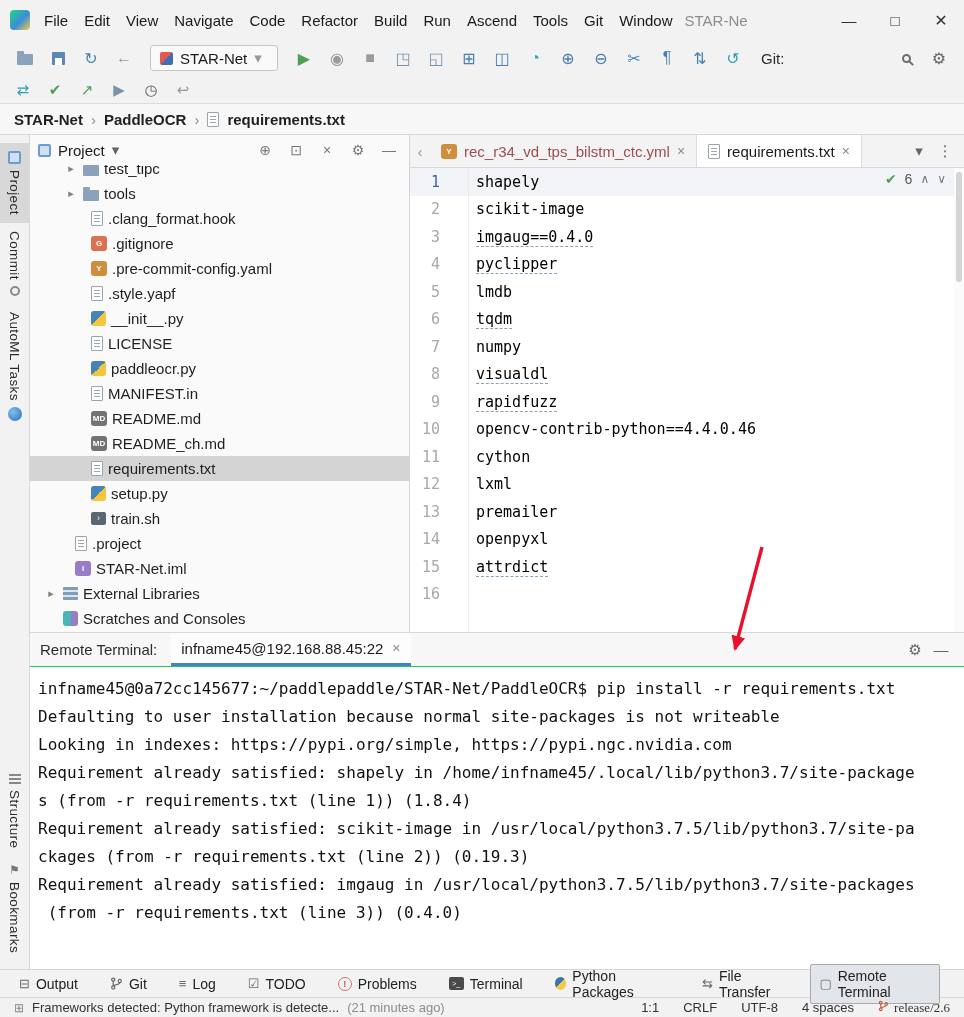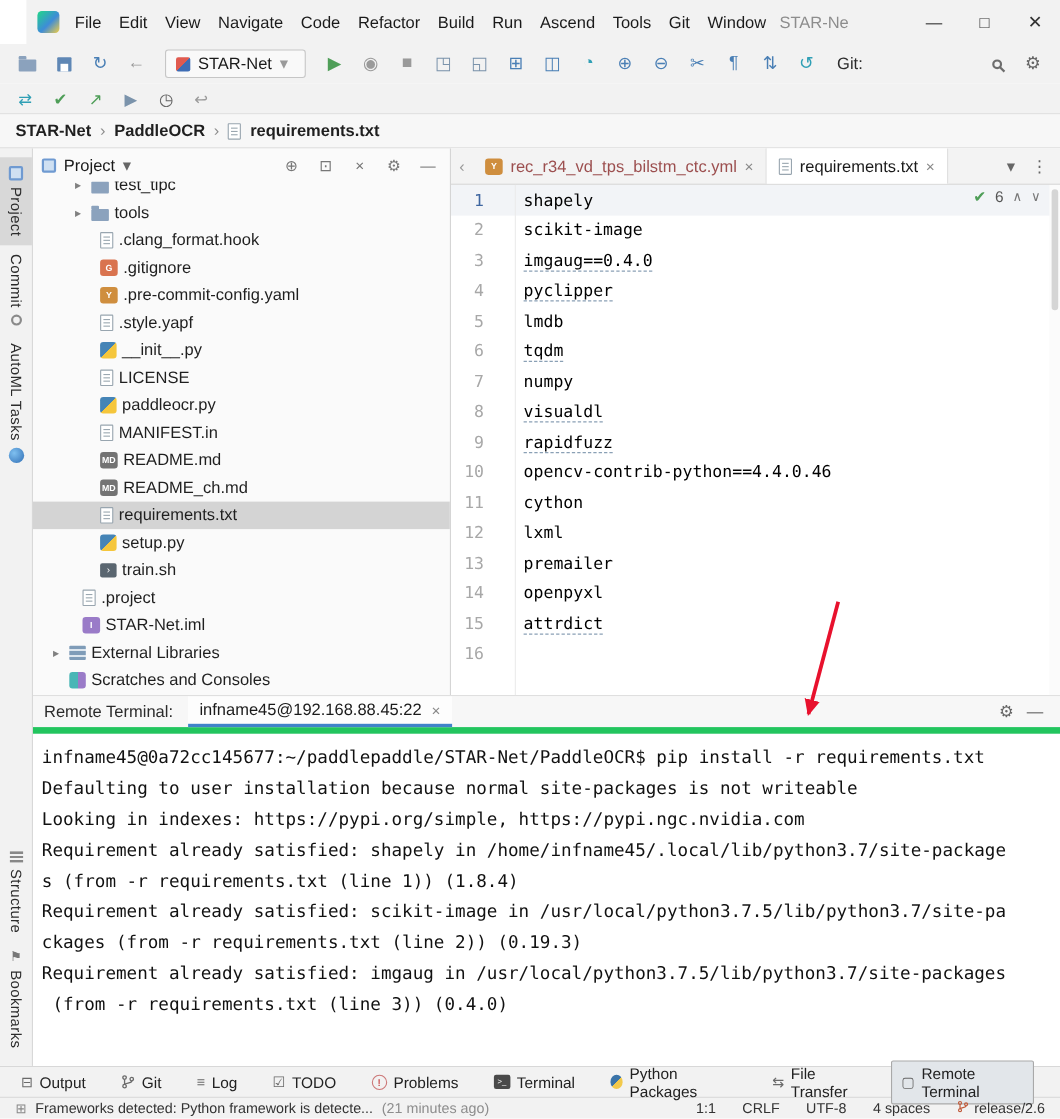--- a/index.html
+++ b/index.html
@@ -2,21 +2,21 @@
 <html><head>
 <meta charset="utf-8">
 <style>
   *{box-sizing:border-box;margin:0;padding:0;}
   html,body{width:964px;height:1017px;overflow:hidden;}
   body{font-family:"Liberation Sans",sans-serif;background:#fff;color:#1a1a1a;position:relative;font-size:15px;}
   .flex-sp{flex:1;}
   .flex-sp-v{flex:1;}
 
   
-  .menubar{height:40px;background:#f2f2f2;display:flex;align-items:center;padding-left:10px;margin-left:24px;}
+  .menubar{height:40px;background:#f2f2f2;display:flex;align-items:center;padding-left:10px;}
   .logo{width:20px;height:20px;border-radius:4px;background:linear-gradient(135deg,#21d789,#3e8cd8 55%,#f3ce44);margin-right:6px;flex:none;}
   .menu-item{padding:5px 8px;cursor:default;}
   .win-title{color:#8d8d8d;margin-left:4px;white-space:nowrap;}
   .win-btn{width:46px;height:40px;display:flex;align-items:center;justify-content:center;font-size:15px;color:#333;}
   .win-btn.close{font-size:16px;}
 
   
   .toolbar{height:36px;background:#f2f2f2;display:flex;align-items:center;padding:0 10px;gap:3px;}
   .tico{width:30px;height:26px;display:flex;align-items:center;justify-content:center;font-size:16px;border-radius:3px;}
   .c-blue{color:#4a7fb5;} .c-green{color:#4f9e58;} .c-gray{color:#9a9a9a;}
@@ -92,40 +92,40 @@
   .cl.cur .ln{color:#3f66a0;}
   .cl .ct{padding-left:22px;color:#000;white-space:pre;}
   .cl .ct.u{text-decoration:underline dashed #8aa0b5 1px;text-underline-offset:4px;}
   .inspect{position:absolute;top:3px;right:18px;display:flex;align-items:center;gap:8px;font-family:"Liberation Sans",sans-serif;font-size:14px;color:#555;}
   .insp-arrow{color:#777;font-size:12px;}
   .ed-scroll{position:absolute;right:0;top:0;bottom:0;width:10px;background:#fbfbfb;}
   .ed-thumb{position:absolute;top:4px;left:2px;width:6px;height:110px;background:#d5d5d5;border-radius:3px;}
 
   
   .terminal-panel{height:337px;display:flex;flex-direction:column;border-top:1px solid #d8d8d8;background:#fff;}
-  .term-header{height:34px;background:#f7f7f7;border-bottom:6px solid #22c55e;display:flex;align-items:stretch;padding:0 10px;}
+  .term-header{height:34px;background:#f7f7f7;border-bottom:1px solid #22c55e;display:flex;align-items:stretch;padding:0 10px;}
   .term-label{align-self:center;margin-right:14px;color:#2b2b2b;}
   .term-tab{display:flex;align-items:center;gap:9px;padding:0 10px;border-bottom:3px solid #4083c9;background:#fdfdfd;}
   .term-header .hico{align-self:center;width:26px;text-align:center;color:#666;font-size:15px;}
   .term-body{flex:1;padding:8px 8px 0 8px;font-family:"DejaVu Sans Mono",monospace;font-size:16px;line-height:28px;color:#111;}
   .tl{white-space:pre;}
 
   
   .bottombar{height:28px;background:#f2f2f2;border-top:1px solid #d8d8d8;display:flex;align-items:center;padding:0 10px;font-size:14px;color:#222;}
   .tw{display:flex;align-items:center;gap:6px;padding:3px 8px;margin-right:14px;border-radius:2px;border:1px solid transparent;}
   .tw.sel{background:#e2e6ea;border-color:#a9a9a9;}
   .twic{font-size:13px;color:#6a6a6a;display:inline-flex;align-items:center;}
   .ic-problem{width:14px;height:14px;border-radius:50%;border:1.5px solid #c77;color:#c55;font-size:9px;font-weight:bold;display:inline-flex;align-items:center;justify-content:center;}
   .ic-term{width:15px;height:13px;background:#4a4a4a;color:#fff;font-size:7px;display:inline-flex;align-items:center;justify-content:center;border-radius:2px;}
   .ic-pypkg{width:13px;height:13px;border-radius:50%;background:linear-gradient(135deg,#3b74a8 50%,#f2c94c 50%);}
   .statusbar{height:20px;background:#f2f2f2;border-top:1px solid #d8d8d8;display:flex;align-items:center;padding:0 14px;font-size:13px;color:#333;gap:8px;}
   .sico{color:#888;font-size:12px;}
   .sb-time{color:#8d8d8d;}
   .sb-chip{margin-left:16px;}
-  .sb-branch{margin-left:16px;display:flex;align-items:center;gap:5px;}
+  .sb-branch{margin-left:16px;display:flex;align-items:center;gap:5px;font-family:Liberation Serif, serif;}
 
   
   .annot-arrow{position:absolute;left:690px;top:537px;z-index:60;pointer-events:none;}
 </style>
 </head>
 <body>
 
 <div class="menubar">
   <span class="logo"></span>
   <span class="menu-item">File</span>

